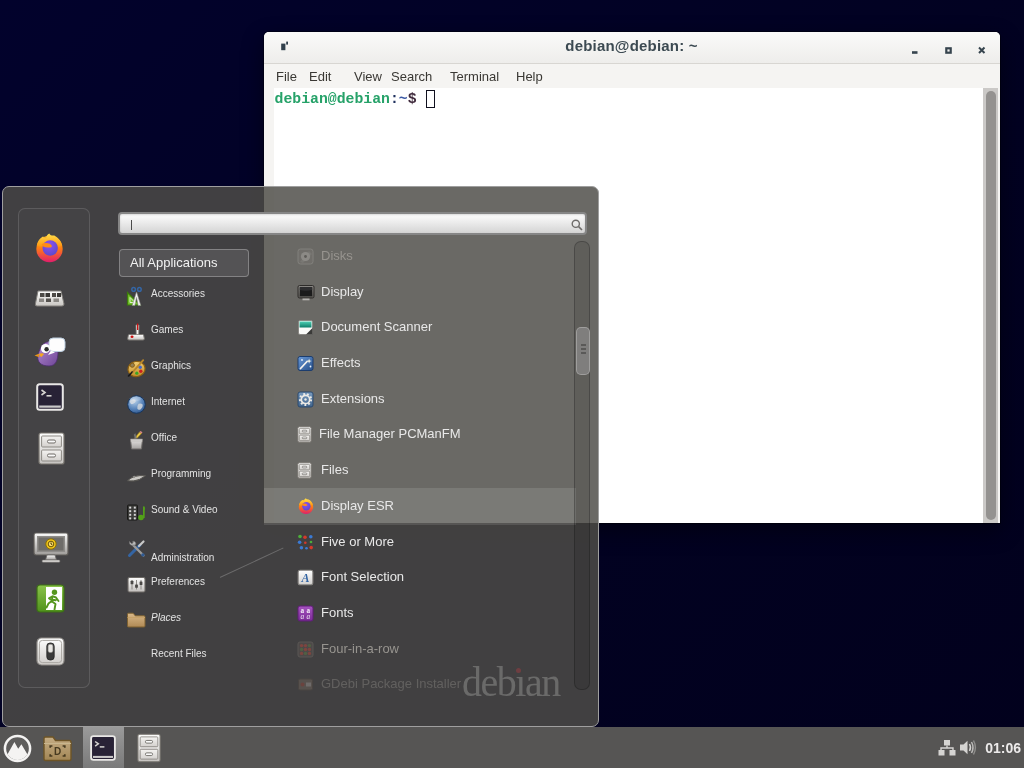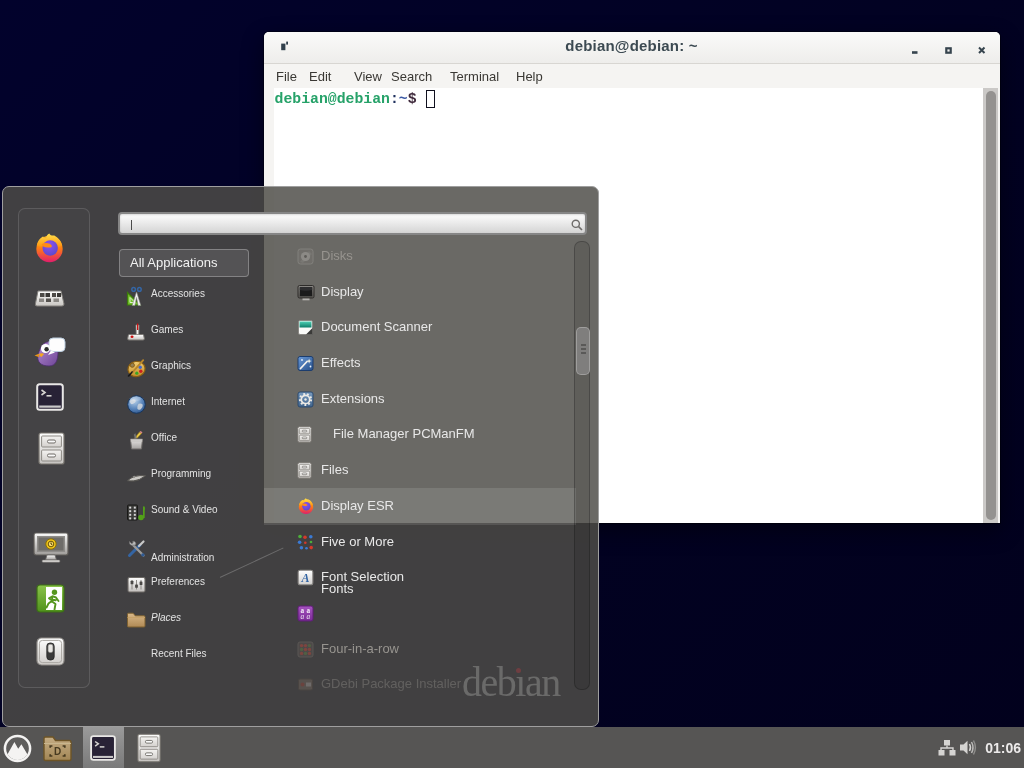--- a/index.html
+++ b/index.html
@@ -349,26 +349,26 @@
         </defs>
       <path d="M1.5 16 L1.5 4.2 Q1.5 3.2 2.5 3.2 L7.2 3.2 L9.2 5.8 L18 5.8 Q19 5.8 19 6.8 L19 16 Q19 17 18 17 L2.5 17 Q1.5 17 1.5 16 Z" fill="url(#fold)" stroke="#7e6130" stroke-width="1"></path>
       <path d="M1.5 7.5 L19 7.5" stroke="#c7a269" stroke-width="1"></path>
     </svg>
 
     <div class="abs app dim" style="left:318px;top:61px;">Disks</div>
     <div class="abs app" style="left:318px;top:97px;">Display</div>
     <div class="abs app" style="left:318px;top:132px;">Document Scanner</div>
     <div class="abs app" style="left:318px;top:168px;">Effects</div>
     <div class="abs app" style="left:318px;top:204px;">Extensions</div>
-    <div class="abs app" style="left:330px;top:239px;">File Manager PCManFM</div>
+    <div class="abs app" style="left:316px;top:239px;">File Manager PCManFM</div>
     <div class="abs app" style="left:318px;top:275px;">Files</div>
     <div class="abs app" style="left:318px;top:311px;">Display ESR</div>
     <div class="abs app" style="left:318px;top:347px;">Five or More</div>
     <div class="abs app" style="left:318px;top:382px;">Font Selection</div>
-    <div class="abs app" style="left:318px;top:394px;">Fonts</div>
+    <div class="abs app" style="left:318px;top:418px;">Fonts</div>
     <div class="abs app dim" style="left:318px;top:454px;">Four-in-a-row</div>
     <div class="abs app dim" style="left:318px;top:489px;opacity:0.38;">GDebi Package Installer</div>
 
     <svg class="abs" style="left:294px;top:61px;opacity:0.55;" width="17" height="17" viewBox="0 0 17 17">
       <rect x="1" y="1" width="15" height="15" rx="2.5" fill="#75736f" stroke="#95938f" stroke-width="1"></rect>
       <path d="M3 14 L12 3 L15 6 L6 15 Z" fill="#8f8d89" opacity="0.7"></path>
       <circle cx="8.5" cy="8.5" r="4.6" fill="#a8a6a2"></circle>
       <circle cx="8.5" cy="8.5" r="1.4" fill="#55534f"></circle>
     </svg>
     <svg class="abs" style="left:294px;top:97px;" width="18" height="17" viewBox="0 0 18 17">

